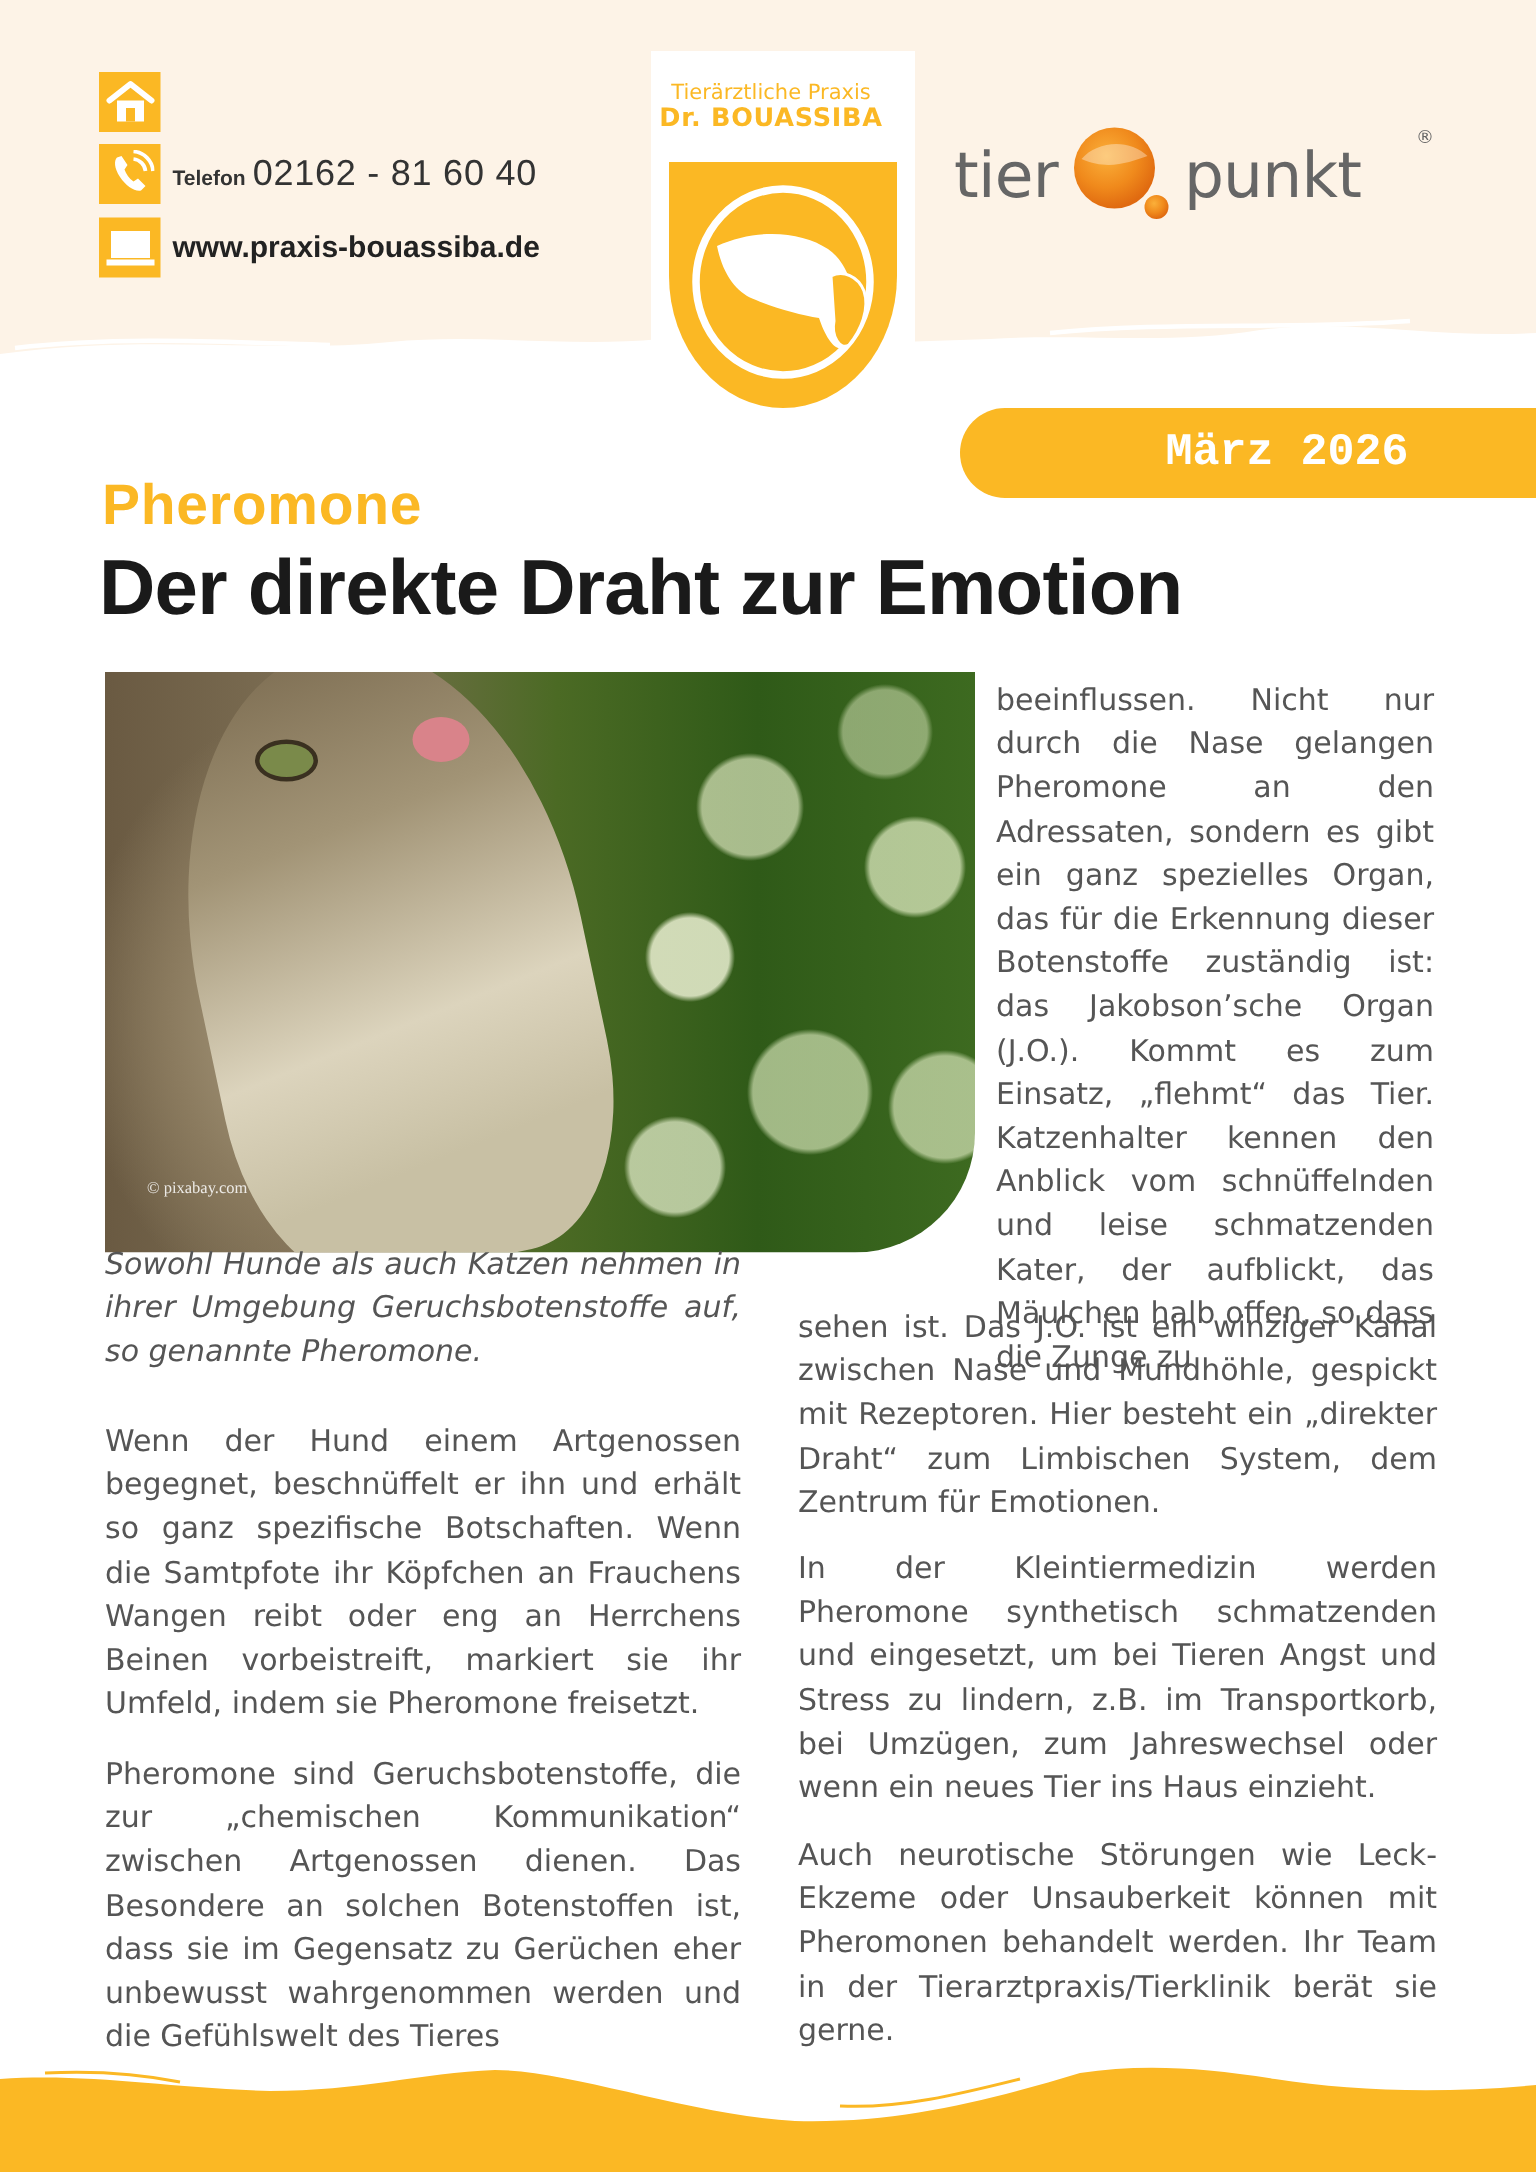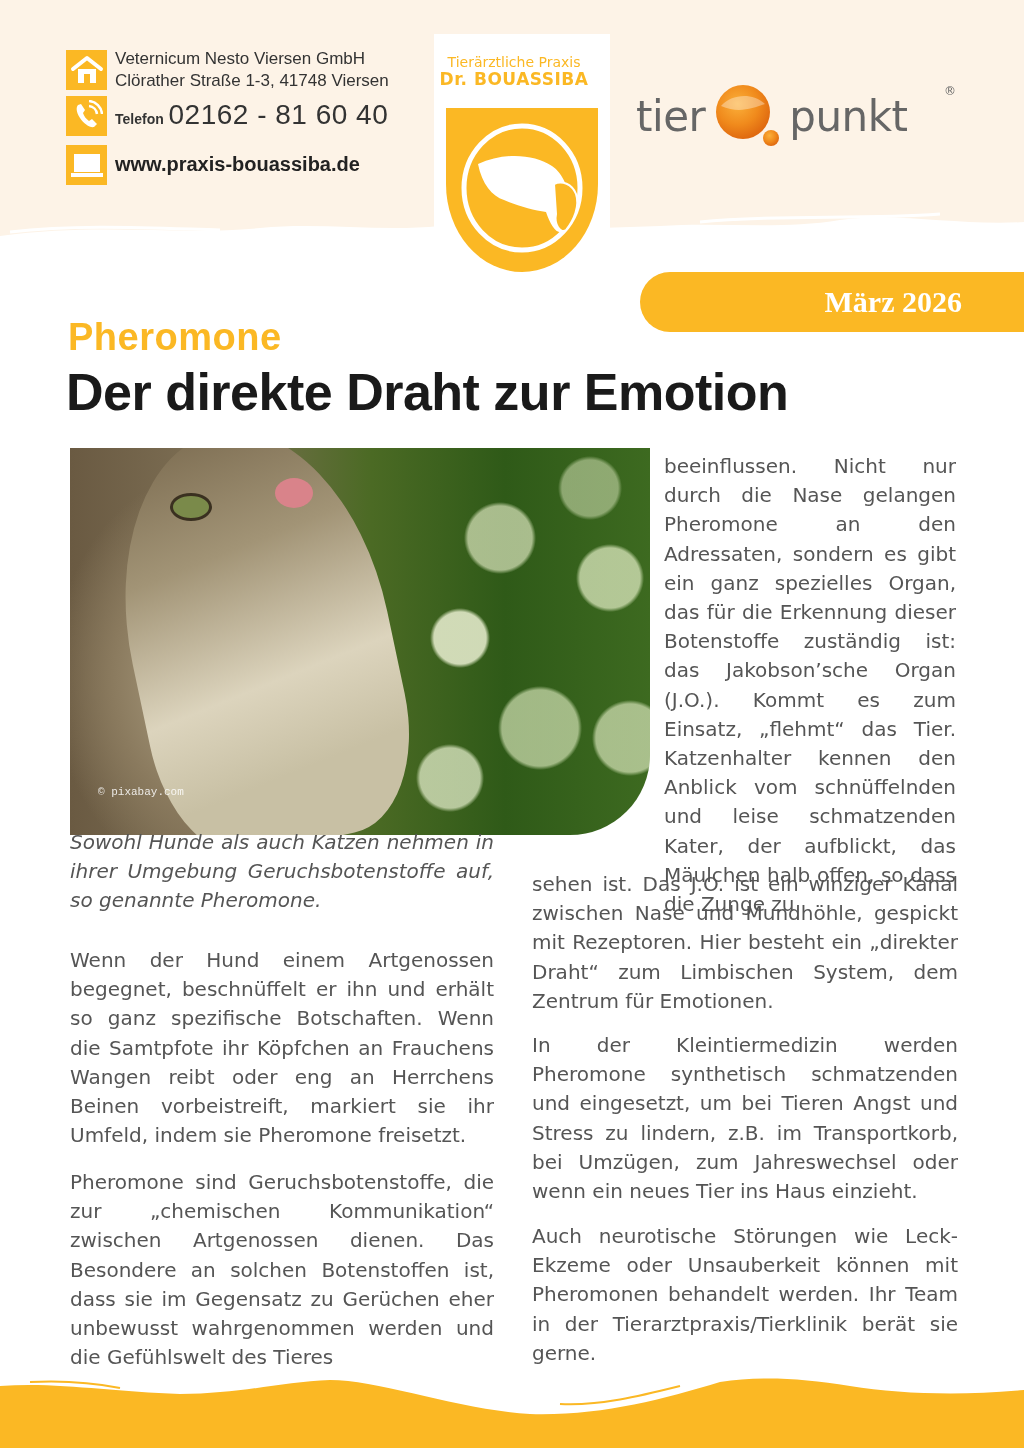--- a/index.html
+++ b/index.html
@@ -2,72 +2,68 @@
 <html><head>
 <meta charset="utf-8">
 <style>
   html, body { margin:0; padding:0; }
   body { width:1024px; height:1448px; position:relative; overflow:hidden; background:#ffffff; font-family:"DejaVu Sans", sans-serif; color:#555; }
   .header-bg { position:absolute; left:0; top:0; width:1024px; height:250px; }
   .contact-row { position:absolute; left:66px; display:flex; align-items:center; }
   .icon-box { width:41px; height:40px; background:#fbb824; display:flex; align-items:center; justify-content:center; }
   .contact-text { font-family:"Liberation Sans", sans-serif; color:#333; font-size:17px; margin-left:8px; line-height:22px; }
   .contact-text .small { font-size:14px; font-weight:bold;text-align:center; }
-  .contact-text .phone { font-size:28px; letter-spacing:0.5px; }
+  .contact-text .phone { font-size:24px; letter-spacing:0.5px; }
   .contact-text .web { font-size:20px; font-weight:bold; color:#222; }
   .logo-block { position:absolute; left:434px; top:34px; width:160px; height:246px; }
   .logo-title { font-family:"DejaVu Sans", sans-serif; color:#fbb824; text-align:center; font-size:14px; line-height:17px; margin-top:20px; }
   .logo-title .big { font-size:17px; font-weight:bold; letter-spacing:0.5px; }
   .tierpunkt { position:absolute; left:636px; top:84px; width:330px; height:64px; display:flex; align-items:center; }
   .tp-word { font-family:"DejaVu Sans", sans-serif; font-size:42px; color:#666; letter-spacing:-0.5px; }
   .tp-reg { font-size:12px; color:#666; position:absolute; right:10px; top:0; }
   .date-pill { position:absolute; left:640px; top:272px; width:384px; height:60px; background:#fbb824; border-radius:30px 0 0 30px; display:flex; align-items:center; justify-content:flex-end; }
-  .date-pill span { color:#fff; font-family:Liberation Serif, serif; font-weight:bold; font-size:30px; margin-right:62px; }
+  .date-pill span { color:#fff; font-family:Liberation Mono, monospace; font-weight:bold; font-size:30px; margin-right:85px; }
   .kicker { position:absolute; left:68px; top:316px; font-family:"Liberation Sans", sans-serif; font-weight:bold; font-size:38px; color:#fbb824; letter-spacing:0.5px; }
   .title { position:absolute; left:66px; top:362px; font-family:"Liberation Sans", sans-serif; font-weight:bold; font-size:52px; color:#1a1a1a; letter-spacing:-0.5px; white-space:nowrap; }
   .photo { position:absolute; left:70px; top:448px; width:580px; height:387px; border-radius:0 0 80px 0; overflow:hidden;
     background:
       radial-gradient(circle at 390px 190px, rgba(235,240,210,0.85) 0 26px, transparent 30px),
       radial-gradient(circle at 430px 90px, rgba(220,230,190,0.7) 0 32px, transparent 36px),
       radial-gradient(circle at 540px 130px, rgba(220,232,190,0.75) 0 30px, transparent 34px),
       radial-gradient(circle at 470px 280px, rgba(210,225,180,0.7) 0 38px, transparent 42px),
       radial-gradient(circle at 560px 290px, rgba(215,228,185,0.7) 0 34px, transparent 38px),
       radial-gradient(circle at 380px 330px, rgba(225,235,200,0.75) 0 30px, transparent 34px),
       radial-gradient(circle at 520px 40px, rgba(200,215,170,0.6) 0 28px, transparent 32px),
       radial-gradient(ellipse 240px 300px at 150px 230px, #b5a88a 0%, #8a7a5e 45%, transparent 70%),
       linear-gradient(90deg, #6a5a42 0%, #7e7055 25%, #4b6a24 52%, #2f5a18 75%, #3d6a20 100%);
   }
   .cat-face { position:absolute; left:60px; top:-20px; width:260px; height:420px; border-radius:50% 50% 30% 30%; background:linear-gradient(170deg,#7b6b50 0%, #a29476 30%, #dcd4bd 60%, #c8c0a4 80%); transform:rotate(-12deg); }
   .cat-nose { position:absolute; left:205px; top:30px; width:38px; height:30px; border-radius:50%; background:#d9838a; }
   .cat-eye { position:absolute; left:100px; top:45px; width:36px; height:22px; border-radius:50%; background:#7a8a4a; border:3px solid #3a3020; }
-  .photo-credit { position:absolute; left:28px; top:338px; font-family:Liberation Mono, monospace; font-size:11px; color:rgba(255,255,255,0.85); }
+  .photo-credit { position:absolute; left:28px; top:338px; font-family:Liberation Serif, serif; font-size:11px; color:rgba(255,255,255,0.85); }
   .para { font-family:"DejaVu Sans", sans-serif; font-size:20px; line-height:29.2px; color:#555; text-align:justify; position:absolute; margin:0; }
   .right-top { left:664px; top:452px; width:292px; }
   .footer-wave { position:absolute; left:0; top:1370px; width:1024px; height:78px; }
 </style>
 </head>
 <body>
 
 <svg class="header-bg" viewBox="0 0 1024 250" preserveAspectRatio="none">
   <path d="M0 0 H1024 V222 C960 226 900 212 840 220 C780 230 720 222 660 226 L600 228 L440 226 C380 232 320 222 260 228 C180 236 100 222 0 236 Z" fill="#fdf3e7"></path>
   <path d="M10 232 C80 224 150 228 220 230" stroke="#ffffff" stroke-width="3" fill="none"></path>
   <path d="M700 222 C780 214 860 220 940 214" stroke="#ffffff" stroke-width="3" fill="none"></path>
 </svg>
 
 <div class="contact-row" style="top:48px;">
   <div class="icon-box">
     <svg width="34" height="30" viewBox="0 0 34 30">
         <path d="M3 14 L17 3 L31 14" stroke="#fff" stroke-width="4" fill="none" stroke-linejoin="round" stroke-linecap="round"></path>
         <rect x="8" y="14" width="18" height="14" fill="#fff"></rect>
         <rect x="14" y="19" width="6" height="9" fill="#fbb824"></rect>
       </svg>
-  </div>
-  <div class="contact-text">
-    <div>Veternicum Nesto Viersen GmbH</div>
-    <div>Clörather Straße 1-3, 41748 Viersen</div>
   </div>
 </div>
 
 <div class="contact-row" style="top:96px;">
   <div class="icon-box">
     <svg width="32" height="32" viewBox="0 0 32 32">
         <path d="M7 5 C5 7 5 12 9 18 C13 24 19 28 23 27 L26 24 L21 19 L18 21 C15 19 13 16 12 13 L14 10 L10 4 Z" fill="#fff"></path>
         <path d="M18 6 A9 9 0 0 1 26 14" stroke="#fff" stroke-width="2.5" fill="none"></path>
         <path d="M18 1 A14 14 0 0 1 31 14" stroke="#fff" stroke-width="2.5" fill="none"></path>
       </svg>

